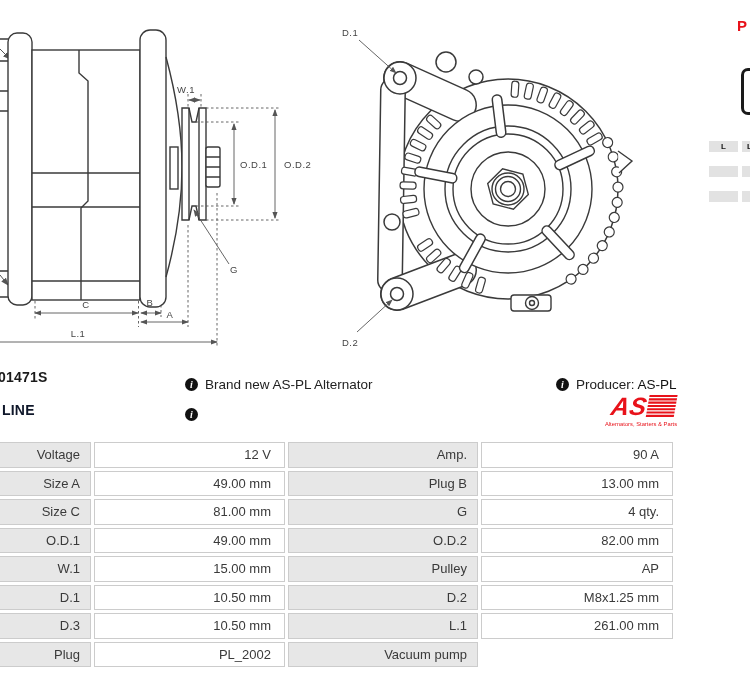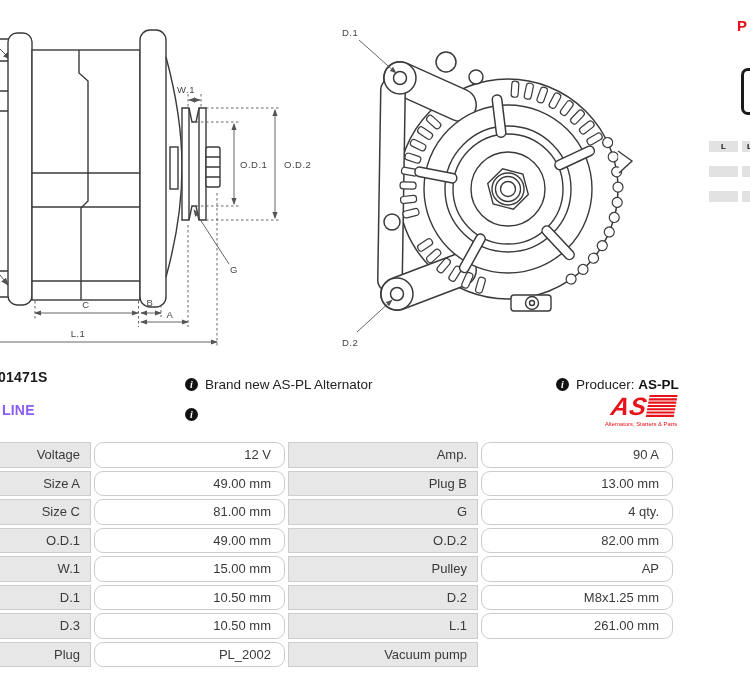--- a/index.html
+++ b/index.html
@@ -11,33 +11,33 @@
   svg{display:block;}
   
   #plug-title{left:737px;top:17px;color:#e8121a;font-weight:bold;font-size:15px;}
   #plug-box{left:741px;top:68px;width:30px;height:41px;border:3px solid #1a1a1a;border-radius:7px;}
   .mini-cell{background:#e2e2e2;height:11px;font-size:8px;font-weight:bold;color:#111;
              display:flex;align-items:center;}
   .mini-c1{left:709px;width:29px;justify-content:center;}
   .mini-c2{left:742px;width:30px;padding-left:5px;}
   
   .code{left:-2px;top:369px;font-size:14px;font-weight:bold;color:#1a1a1a;letter-spacing:.2px;}
-  .series{left:2px;top:402px;font-size:14px;font-weight:bold;color:#8b5cf6;letter-spacing:.2px;}
+  .series{left:2px;top:402px;font-size:14px;font-weight:bold;color:#0f172a;letter-spacing:.2px;}
   .info-line{display:flex;align-items:center;gap:7px;font-size:13.5px;color:#222;height:15px;}
   .ibadge{width:13px;height:13px;border-radius:50%;background:#111;color:#fff;font-size:10px;
           font-weight:bold;display:flex;align-items:center;justify-content:center;flex:0 0 13px;
           font-family:"Liberation Serif",serif;font-style:italic;}
-  .bold{font-weight:bold;color:#111;}
+  .bold{font-weight:normal;color:#111;}
   
   #spec-table{left:-100px;top:442px;width:773px;display:grid;
               grid-template-columns:191px 191px 190px 192px;gap:3px;grid-auto-rows:25.5px;}
   .cell{border:1px solid #ccc;display:flex;align-items:center;justify-content:flex-end;
         font-size:13px;color:#3a3a3a;box-sizing:border-box;}
   .lcell{background:#e7e7e7;padding-right:10px;}
-  .vcell{background:#fff;padding-right:13px;border-radius:9px;}
+  .vcell{background:#fff;padding-right:13px;}
   
   #as-logo{left:600px;top:393px;}
 </style>
 </head>
 <body>
 
 <div id="page">
 
   <div class="abs" style="left:0;top:5px;">
     <svg width="320" height="350" viewBox="0 0 320 350">

